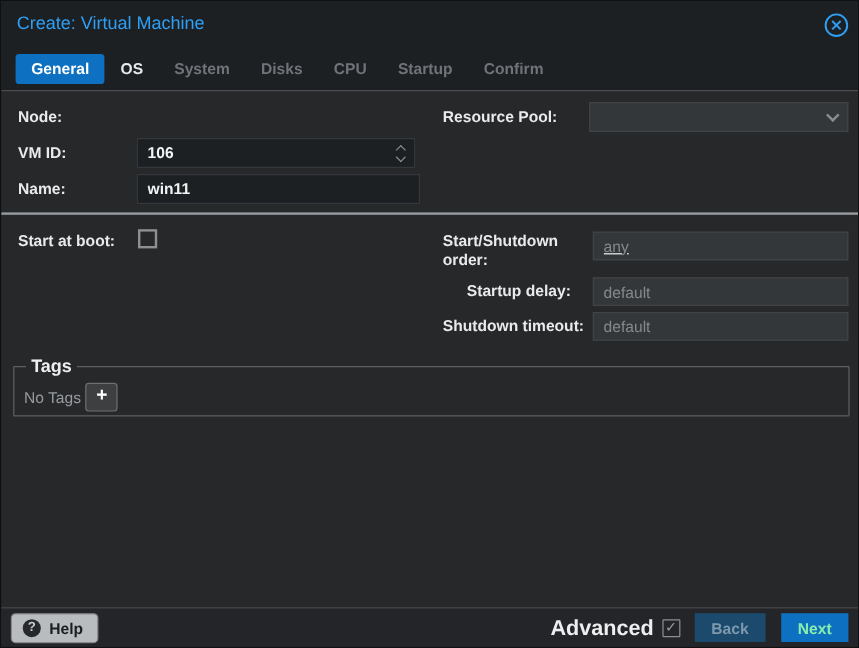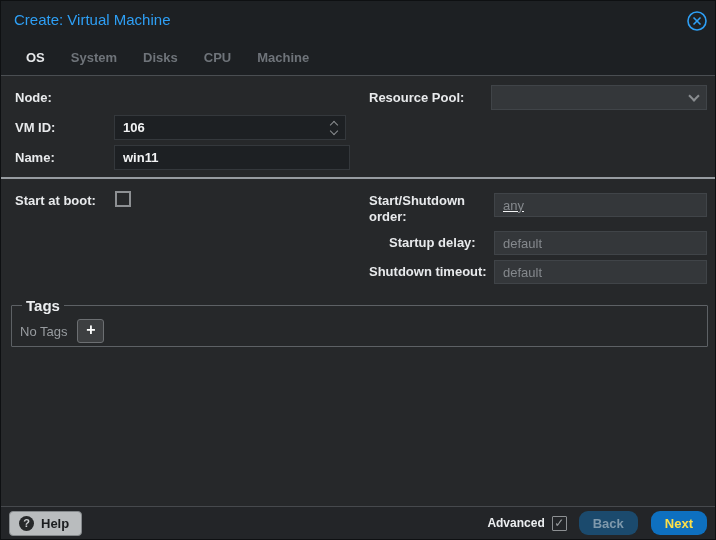--- a/index.html
+++ b/index.html
@@ -56,21 +56,21 @@
   }
   .checkbox.small { width: 15px; height: 15px; border-width: 1.5px; border-radius: 1px; }
   .checkbox.checked::after { content: "✓"; color: #9b9ea1; font-size: 12px; line-height: 1; }
 
   
   .tags-fieldset {
     position: absolute; left: 10px; top: 296px; width: 697px; height: 50px;
     border: 1px solid #5d6165; border-radius: 1px; padding: 4px 8px 0 8px;
   }
   .tags-fieldset legend { font-size: 15px; font-weight: bold; color: #eceef0; padding: 0 4px; margin-left: 2px; }
-  .tags-row { display: flex; align-items: center; gap: 10px; margin-top: 1px; }
+  .tags-row { display: flex; align-items: center; gap: 4px; margin-top: 1px; }
   .no-tags { font-size: 13px; color: #989ca0; }
   .add-tag-btn {
     width: 27px; height: 24px; background: #3d3f41; border: 1px solid #6c6f72; border-radius: 3px;
     color: #ffffff; font-size: 16px; font-weight: bold; line-height: 1; cursor: pointer;
     display: flex; align-items: center; justify-content: center; padding-bottom: 2px;
   }
 
   
   .footer {
     position: absolute; left: 0; bottom: 0; width: 714px; height: 33px;
@@ -82,49 +82,51 @@
     background: #b9bcbe; border: 1px solid #84888b; border-radius: 4px;
     color: #1b1d1f; font-size: 13px; font-weight: bold; cursor: pointer;
     font-family: "Liberation Sans", sans-serif;
   }
   .help-glyph {
     width: 15px; height: 15px; border-radius: 50%; background: #26282a; color: #c9cccf;
     font-size: 11px; font-weight: bold; display: flex; align-items: center; justify-content: center;
   }
   .footer-spacer { flex: 1; }
   .advanced-wrap { display: flex; align-items: center; gap: 7px; margin-right: 12px; }
-  .advanced-label { font-size: 12px; font-weight: bold; color: #eceef0; }
+  .advanced-label { font-size: 18px; font-weight: bold; color: #eceef0; }
   .adv-cb { position: static; }
-  .btn { height: 24px; padding: 0 14px; border: none; border-radius: 9px; font-size: 13px; font-weight: bold; cursor: pointer; font-family: "Liberation Sans", sans-serif; }
+  .btn { height: 24px; padding: 0 14px; border: none; border-radius: 0; font-size: 13px; font-weight: bold; cursor: pointer; font-family: "Liberation Sans", sans-serif; }
   .btn-back { background: #1b4a6d; color: #7f99ac; margin-right: 13px; }
-  .btn-next { background: #0e70c0; color: #fde047; }
+  .btn-next { background: #0e70c0; color: #86efac; }
 </style>
 </head>
 <body>
 
 <div id="window">
 
   <div class="header">
     <div class="title">Create: Virtual Machine</div>
     <button class="close-btn">
       <span>
         <svg width="22" height="22" viewBox="0 0 22 22">
           <circle cx="11" cy="11" r="9" fill="none" stroke="#2e9ff5" stroke-width="1.6"></circle>
           <line x1="7.5" y1="7.5" x2="14.5" y2="14.5" stroke="#2e9ff5" stroke-width="1.6"></line>
           <line x1="14.5" y1="7.5" x2="7.5" y2="14.5" stroke="#2e9ff5" stroke-width="1.6"></line>
         </svg>
       </span>
     </button>
 
     <div class="tabbar">
+      <span class="tab active">General</span>
       <span class="tab enabled">OS</span>
       <span class="tab disabled">System</span>
       <span class="tab disabled">Disks</span>
       <span class="tab disabled">CPU</span>
-      <span class="tab disabled">Machine</span>
+      <span class="tab disabled">Startup</span>
+      <span class="tab disabled">Confirm</span>
     </div>
   </div>
   <div class="divider-top"></div>
 
   <div class="flabel" style="left:14px; top:89px;">Node:</div>
 
   <div class="flabel" style="left:14px; top:119px;">VM ID:</div>
   <div class="field" style="left:113px; top:114px; width:232px;">
     <input type="text" value="106" style="">
     <span class="spinner">

